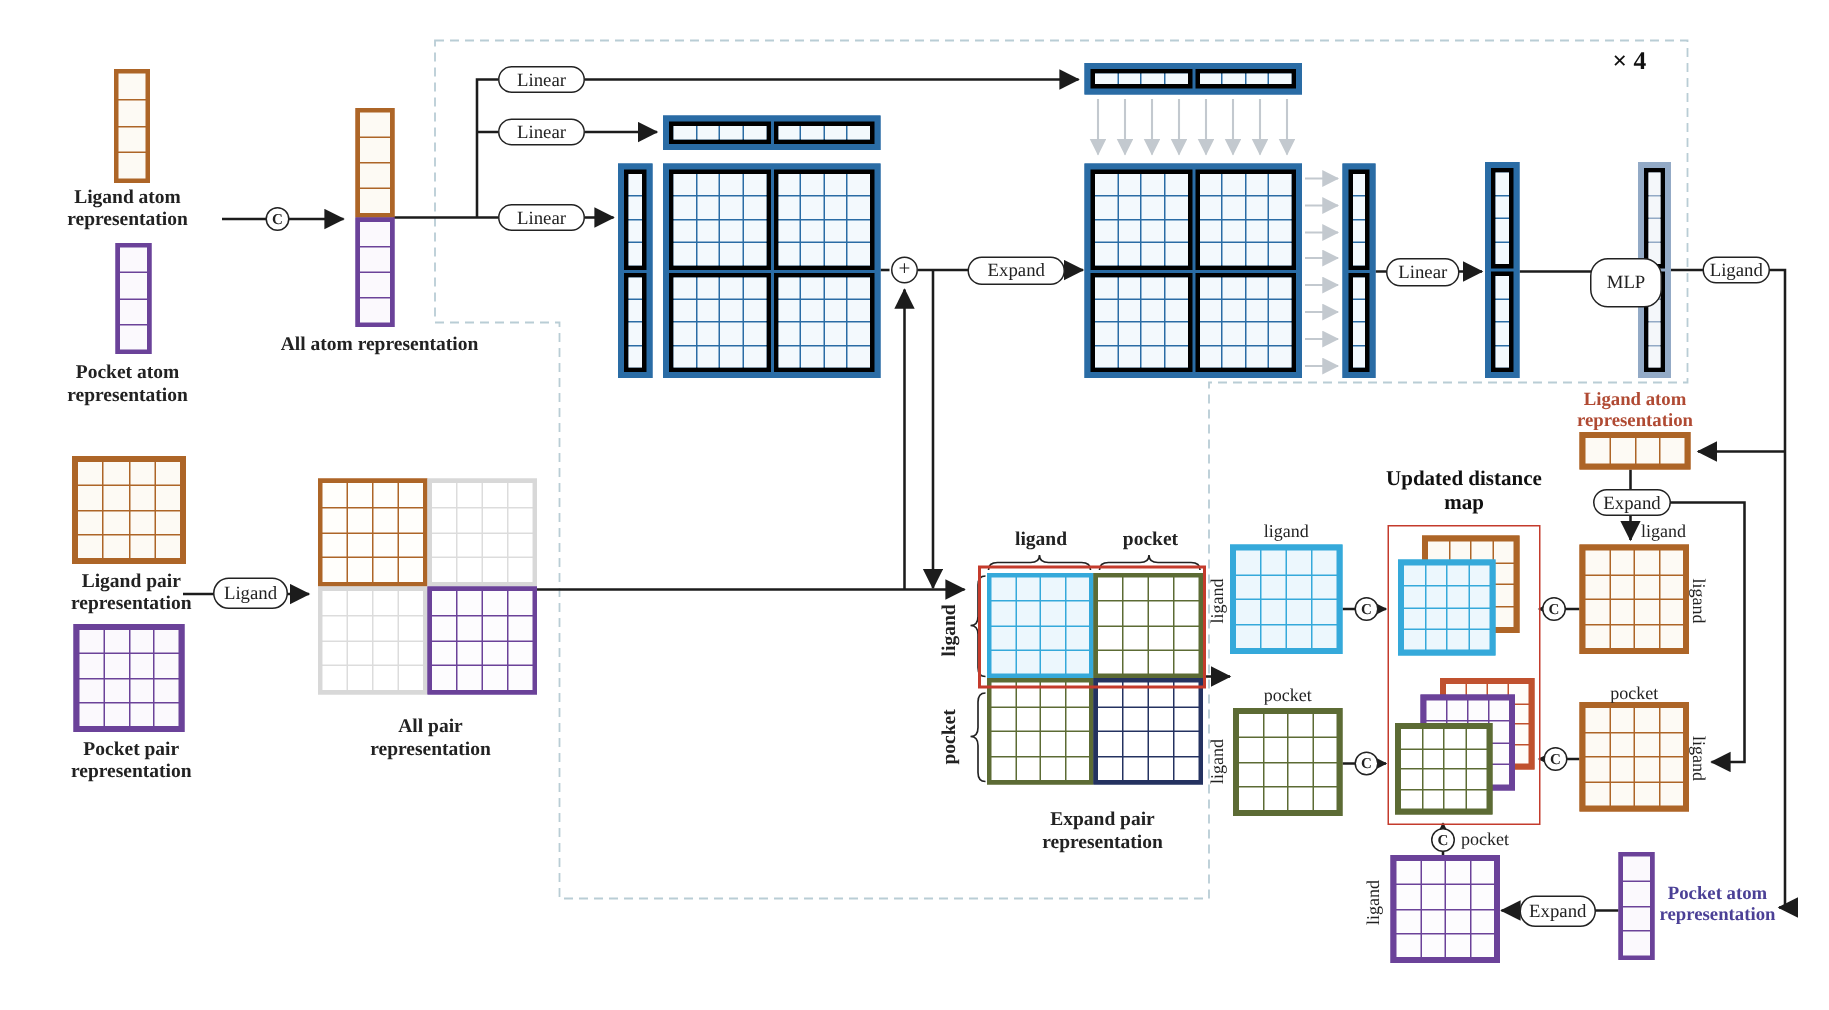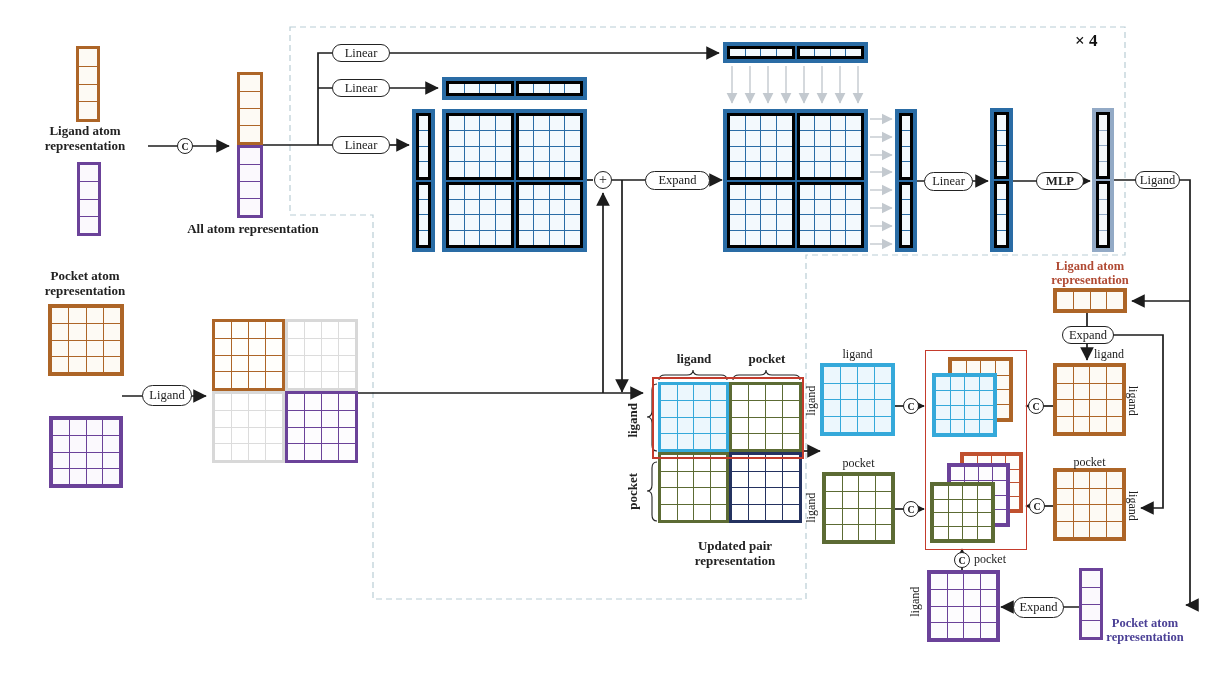--- a/index.html
+++ b/index.html
@@ -5,21 +5,21 @@
   html,body{margin:0;padding:0;background:#fff;}
   #fig{position:relative;width:1219px;height:673px;background:#fff;overflow:hidden;
        font-family:"Liberation Serif","DejaVu Serif",serif;}
   #wires{position:absolute;left:0;top:0;z-index:1;}
   .abs{position:absolute;}
   .grid{display:grid;gap:1px;box-sizing:border-box;border-style:solid;z-index:2;}
   .mtx{position:absolute;display:grid;gap:2px;box-sizing:border-box;z-index:2;}
   .lbl{position:absolute;z-index:4;line-height:1.12;text-align:center;}
   .b{font-weight:bold;}
   .brick{color:#b04a33;}
-  .purpletx{color:#4b4096;margin-top:28px;}
+  .purpletx{color:#4b4096;}
   .taupe{color:#8a7060;}
   .graytx{color:#8d929b;}
   .sm{font-size:12px;color:#222;}
   .md{font-size:13px;color:#222;}
   .rotl{transform:rotate(-90deg);}
   .rotr{transform:rotate(90deg);}
   .pill{position:absolute;z-index:5;background:#fff;border:1.5px solid #222;border-radius:12px;
         display:flex;align-items:center;justify-content:center;font-size:12.5px;color:#222;box-sizing:border-box;}
   .cnode{position:absolute;z-index:5;width:16px;height:16px;border:1.4px solid #222;border-radius:50%;
          background:#fff;display:flex;align-items:center;justify-content:center;
@@ -143,39 +143,41 @@
       <div style="background: rgb(253, 250, 244);"></div>
       <div style="background: rgb(253, 250, 244);"></div>
       <div style="background: rgb(253, 250, 244);"></div>
       <div style="background: rgb(253, 250, 244);"></div>
       <div style="background: rgb(253, 250, 244);"></div>
       <div style="background: rgb(253, 250, 244);"></div>
       <div style="background: rgb(253, 250, 244);"></div>
       <div style="background: rgb(253, 250, 244);"></div>
       <div style="background: rgb(253, 250, 244);"></div>
     </div>
+  <div class="lbl b brick md" style="left:25px;top:380px;width:125px;">Ligand pair representation</div>
 
   <div class="grid abs" style="left: 49px; top: 416px; width: 74px; height: 72px; border-width: 4px; border-color: rgb(107, 66, 153); background: rgb(107, 66, 153); grid-template-rows: repeat(4, 1fr); grid-template-columns: repeat(4, 1fr);">
       <div style="background: rgb(251, 249, 253);"></div>
       <div style="background: rgb(251, 249, 253);"></div>
       <div style="background: rgb(251, 249, 253);"></div>
       <div style="background: rgb(251, 249, 253);"></div>
       <div style="background: rgb(251, 249, 253);"></div>
       <div style="background: rgb(251, 249, 253);"></div>
       <div style="background: rgb(251, 249, 253);"></div>
       <div style="background: rgb(251, 249, 253);"></div>
       <div style="background: rgb(251, 249, 253);"></div>
       <div style="background: rgb(251, 249, 253);"></div>
       <div style="background: rgb(251, 249, 253);"></div>
       <div style="background: rgb(251, 249, 253);"></div>
       <div style="background: rgb(251, 249, 253);"></div>
       <div style="background: rgb(251, 249, 253);"></div>
       <div style="background: rgb(251, 249, 253);"></div>
       <div style="background: rgb(251, 249, 253);"></div>
     </div>
+  <div class="lbl b purpletx md" style="left:25px;top:492px;width:125px;">Pocket pair representation</div>
 
   <div class="pill" style="left:142px;top:385px;width:50px;height:21px;">Ligand</div>
 
   <div class="grid abs" style="left: 212px; top: 319px; width: 73px; height: 72px; border-width: 3px; border-color: rgb(173, 101, 39); background: rgb(173, 101, 39); grid-template-rows: repeat(4, 1fr); grid-template-columns: repeat(4, 1fr);">
       <div style="background: rgb(255, 254, 251);"></div>
       <div style="background: rgb(255, 254, 251);"></div>
       <div style="background: rgb(255, 254, 251);"></div>
       <div style="background: rgb(255, 254, 251);"></div>
       <div style="background: rgb(255, 254, 251);"></div>
       <div style="background: rgb(255, 254, 251);"></div>
@@ -237,20 +239,21 @@
       <div style="background: rgb(253, 252, 254);"></div>
       <div style="background: rgb(253, 252, 254);"></div>
       <div style="background: rgb(253, 252, 254);"></div>
       <div style="background: rgb(253, 252, 254);"></div>
       <div style="background: rgb(253, 252, 254);"></div>
       <div style="background: rgb(253, 252, 254);"></div>
       <div style="background: rgb(253, 252, 254);"></div>
       <div style="background: rgb(253, 252, 254);"></div>
       <div style="background: rgb(253, 252, 254);"></div>
     </div>
+  <div class="lbl b taupe md" style="left:228px;top:477px;width:118px;">All pair representation</div>
 
   <div class="lbl b" style="left:1075px;top:31px;width:50px;font-size:17px;text-align:left;color:#111;">× 4</div>
 
   <div class="pill" style="left:332px;top:44px;width:58px;height:18px;">Linear</div>
   <div class="pill" style="left:332px;top:79px;width:58px;height:18px;">Linear</div>
   <div class="pill" style="left:332px;top:136px;width:58px;height:18px;">Linear</div>
 
   <div class="mtx" style="left:442px;top:77px;width:145px;height:23px;border:4px solid #2a6ca5;background:#2a6ca5;grid-template-columns:1fr 1fr;">
     <div class="grid" style="grid-template-rows: repeat(1, 1fr); grid-template-columns: repeat(4, 1fr); background: rgb(42, 108, 165);">
         <div style="background: rgb(243, 249, 253);"></div>
@@ -474,21 +477,21 @@
         <div style="background: rgb(243, 249, 253);"></div>
       </div>
     <div class="grid" style="grid-template-rows: repeat(4, 1fr); grid-template-columns: repeat(1, 1fr); background: rgb(42, 108, 165);">
         <div style="background: rgb(243, 249, 253);"></div>
         <div style="background: rgb(243, 249, 253);"></div>
         <div style="background: rgb(243, 249, 253);"></div>
         <div style="background: rgb(243, 249, 253);"></div>
       </div>
   </div>
 
-  <div class="pill" style="left:1036px;top:172px;width:48px;height:18px;font-weight:bold;">MLP</div>
+  <div class="pill" style="left:1060px;top:172px;width:48px;height:33px;">MLP</div>
 
   <div class="mtx" style="left:1092px;top:108px;width:22px;height:144px;border:4px solid #93aac6;background:#93aac6;grid-template-rows:1fr 1fr;">
     <div class="grid" style="grid-template-rows: repeat(4, 1fr); grid-template-columns: repeat(1, 1fr); background: rgb(147, 170, 198);">
         <div style="background: rgb(244, 247, 250);"></div>
         <div style="background: rgb(244, 247, 250);"></div>
         <div style="background: rgb(244, 247, 250);"></div>
         <div style="background: rgb(244, 247, 250);"></div>
       </div>
     <div class="grid" style="grid-template-rows: repeat(4, 1fr); grid-template-columns: repeat(1, 1fr); background: rgb(147, 170, 198);">
         <div style="background: rgb(244, 247, 250);"></div>
@@ -571,21 +574,21 @@
       <div style="background: rgb(255, 255, 255);"></div>
       <div style="background: rgb(255, 255, 255);"></div>
       <div style="background: rgb(255, 255, 255);"></div>
       <div style="background: rgb(255, 255, 255);"></div>
       <div style="background: rgb(255, 255, 255);"></div>
       <div style="background: rgb(255, 255, 255);"></div>
       <div style="background: rgb(255, 255, 255);"></div>
       <div style="background: rgb(255, 255, 255);"></div>
     </div>
   <div class="redbox" style="left:652px;top:377px;width:152px;height:82px;"></div>
-  <div class="lbl b graytx md" style="left:685px;top:539px;width:100px;">Updated pair representation</div>
+  <div class="lbl b graytx md" style="left:685px;top:539px;width:100px;">Expand pair representation</div>
 
   <div class="lbl sm" style="left:820px;top:348px;width:75px;">ligand</div>
   <div class="grid abs" style="left: 820px; top: 363px; width: 75px; height: 73px; border-width: 4px; border-color: rgb(53, 169, 218); background: rgb(53, 169, 218); grid-template-rows: repeat(4, 1fr); grid-template-columns: repeat(4, 1fr);">
       <div style="background: rgb(236, 247, 253);"></div>
       <div style="background: rgb(236, 247, 253);"></div>
       <div style="background: rgb(236, 247, 253);"></div>
       <div style="background: rgb(236, 247, 253);"></div>
       <div style="background: rgb(236, 247, 253);"></div>
       <div style="background: rgb(236, 247, 253);"></div>
       <div style="background: rgb(236, 247, 253);"></div>
@@ -618,20 +621,21 @@
       <div style="background: rgb(255, 255, 255);"></div>
       <div style="background: rgb(255, 255, 255);"></div>
       <div style="background: rgb(255, 255, 255);"></div>
       <div style="background: rgb(255, 255, 255);"></div>
     </div>
   <div class="lbl sm rotl" style="left:782px;top:501px;width:60px;">ligand</div>
 
   <div class="cnode" style="left:903px;top:398px;">C</div>
   <div class="cnode" style="left:903px;top:501px;">C</div>
 
+  <div class="lbl b" style="left:920px;top:312px;width:112px;font-size:14px;color:#111;">Updated distance map</div>
   <div class="redbox" style="left:925px;top:350px;width:102px;height:200px;border-width:1.6px;"></div>
 
   <div class="grid abs" style="left: 948px; top: 357px; width: 65px; height: 65px; border-width: 4px; border-color: rgb(173, 101, 39); background: rgb(173, 101, 39); grid-template-rows: repeat(4, 1fr); grid-template-columns: repeat(4, 1fr);">
       <div style="background: rgb(253, 250, 244);"></div>
       <div style="background: rgb(253, 250, 244);"></div>
       <div style="background: rgb(253, 250, 244);"></div>
       <div style="background: rgb(253, 250, 244);"></div>
       <div style="background: rgb(253, 250, 244);"></div>
       <div style="background: rgb(253, 250, 244);"></div>
       <div style="background: rgb(253, 250, 244);"></div>

